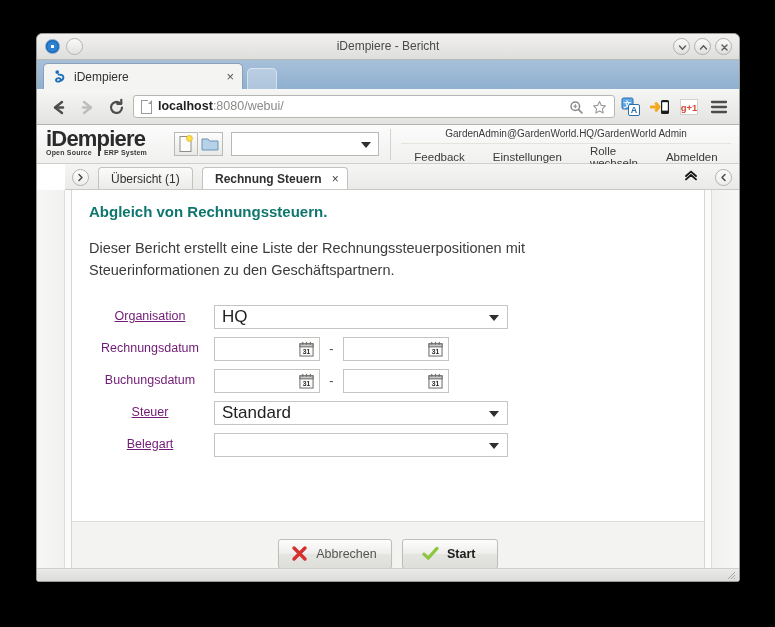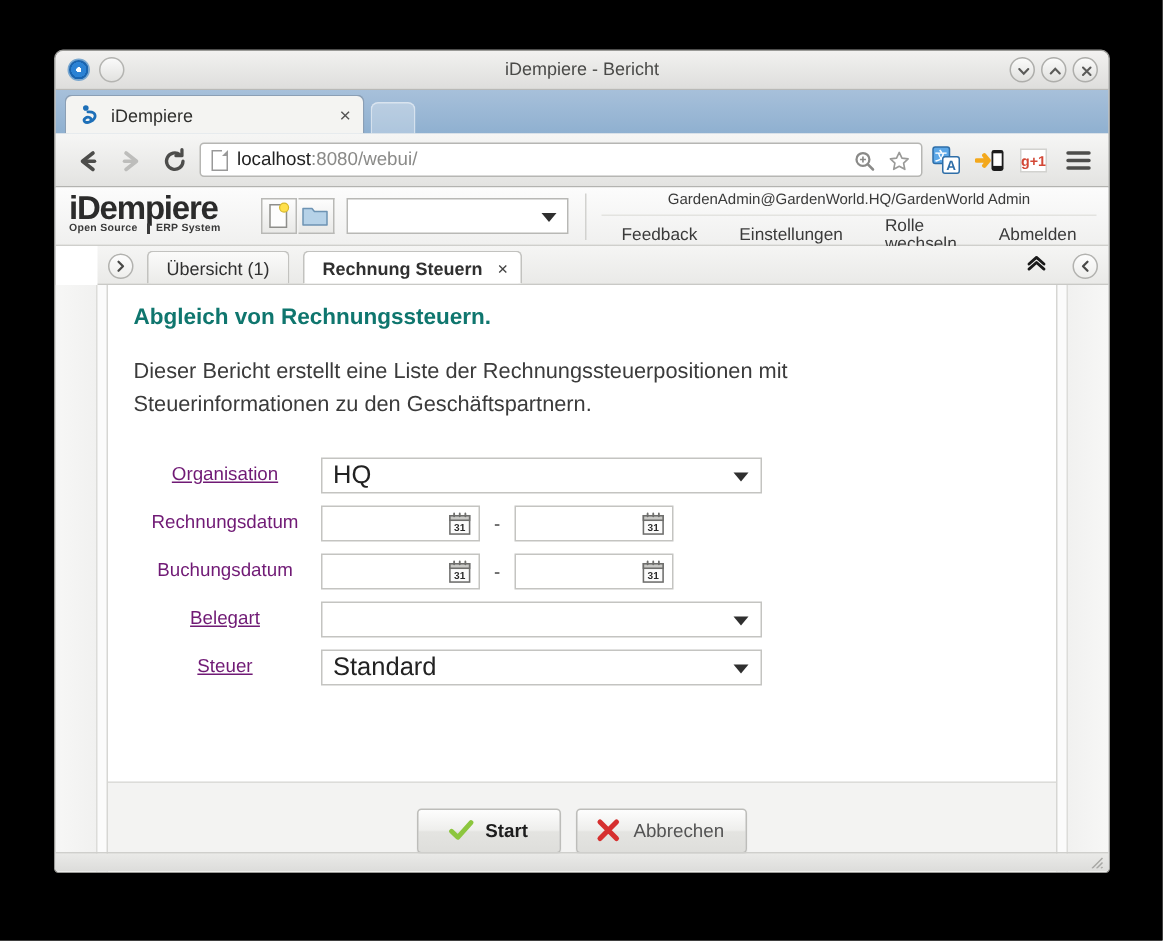--- a/index.html
+++ b/index.html
@@ -156,21 +156,21 @@
   #urlbar .page-icon:after {
     content:''; position:absolute; right:-1px; top:-1px;
     border-width: 0 0 4px 4px; border-style: solid;
     border-color: transparent transparent #999 #fff;
   }
   #urlbar .url-text {
     position: absolute; left: 24px; top: 0;
     line-height: 21px; font-size: 12.5px;
     color: #8a8a88; white-space: nowrap;
   }
-  #urlbar .url-text b { color: #222; font-weight: normal; }
+  #urlbar .url-text b { color: #222; font-weight: bold; }
   .url-icon { position: absolute; top: 4px; cursor: pointer; }
   #icon-zoom { right: 30px; }
   #icon-star { right: 7px; }
 
   .ext-icon {
     position: absolute; top: 8px;
     width: 20px; height: 20px;
     cursor: pointer;
     font-size: 11px;
   }
@@ -697,55 +697,55 @@
                     <rect x="1" y="3" width="14" height="13" fill="#fbfbfb" stroke="#6e6e6c" stroke-width="1.1"></rect>
                     <rect x="1" y="3" width="14" height="3.2" fill="#c9c9c6" stroke="#6e6e6c" stroke-width="1.1"></rect>
                     <path d="M4 1.4 V3.4 M8 1.4 V3.4 M12 1.4 V3.4" stroke="#6e6e6c" stroke-width="1.3" stroke-linecap="round"></path>
                     <text x="8" y="13.8" font-size="7.2" font-family="Liberation Sans, sans-serif" fill="#2a2a2a" text-anchor="middle" font-weight="bold">31</text>
                   </svg>
                 </div>
               </div>
             </div>
 
             <div class="frow">
+              <div class="flabel mandatory">Steuer</div>
+              <div class="fctl">
+                <div class="combo">
+                  <div class="cval">Standard</div>
+                  <div class="carrow"></div>
+                </div>
+              </div>
+            </div>
+
+            <div class="frow">
               <div class="flabel mandatory">Belegart</div>
               <div class="fctl">
                 <div class="combo">
                   <div class="cval"></div>
                   <div class="carrow"></div>
                 </div>
               </div>
             </div>
 
-            <div class="frow">
-              <div class="flabel mandatory">Steuer</div>
-              <div class="fctl">
-                <div class="combo">
-                  <div class="cval">Standard</div>
-                  <div class="carrow"></div>
-                </div>
-              </div>
-            </div>
-
           </div>
         </div>
 
         <div id="buttonbar">
+          <div class="btn" id="btn-cancel">
+            <svg width="17" height="17" viewBox="0 0 17 17">
+              <path d="M3 3 L14 14 M14 3 L3 14" stroke="#d62f2f" stroke-width="3.4" stroke-linecap="round"></path>
+            </svg>
+            <span>Abbrechen</span>
+          </div>
           <div class="btn" id="btn-start">
             <svg width="17" height="17" viewBox="0 0 17 17">
               <path d="M2 9.2 L6.2 13.2 L15 3.4" stroke="#8cc63e" stroke-width="3.2" fill="none" stroke-linecap="round" stroke-linejoin="round"></path>
             </svg>
             <span>Start</span>
           </div>
-          <div class="btn" id="btn-cancel">
-            <svg width="17" height="17" viewBox="0 0 17 17">
-              <path d="M3 3 L14 14 M14 3 L3 14" stroke="#d62f2f" stroke-width="3.4" stroke-linecap="round"></path>
-            </svg>
-            <span>Abbrechen</span>
-          </div>
         </div>
 
       </div>
     </div>
 
   </div>
 
   <div id="winbottom">
     <svg class="resize-grip" viewBox="0 0 9 8">
       <path d="M8 1 L1 8 M8 4 L4 8 M8 7 L7 8" stroke="#a8a8a5" stroke-width="1"></path>

